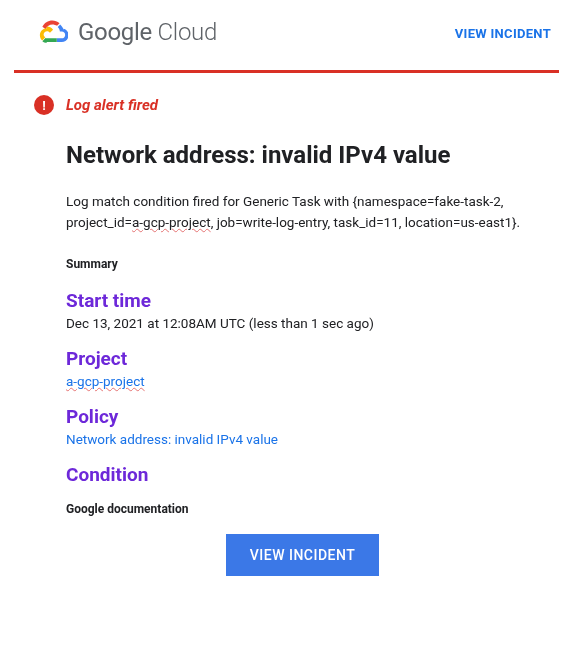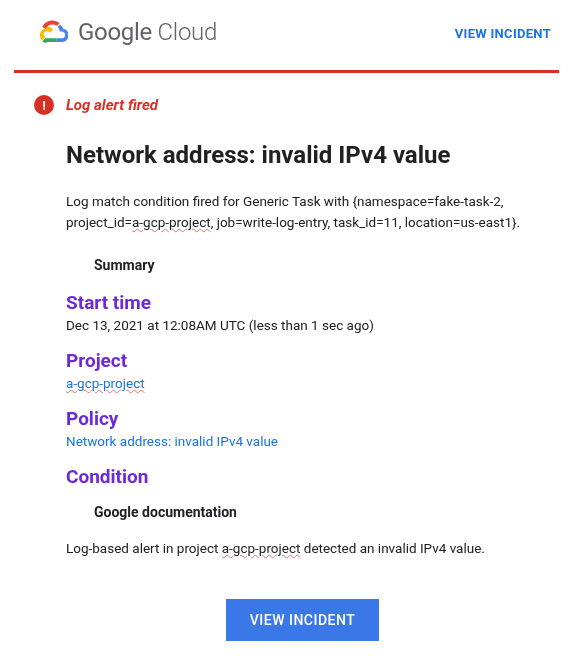--- a/index.html
+++ b/index.html
@@ -90,24 +90,23 @@
       line-height: 1.55;
       margin-bottom: 24px;
     }
     .squiggle {
       text-decoration-line: underline;
       text-decoration-style: wavy;
       text-decoration-color: #e57373;
       text-decoration-thickness: 1px;
     }
     h2.section {
-      font-size: 14px;
+      font-size: 12px;
       font-weight: 700;
       margin-bottom: 18px;
-      margin-left: 28px;
     }
     .field {
       margin-bottom: 16px;
     }
     .field-label {
       font-size: 19px;
       font-weight: 700;
       color: #6d28d9;
       margin-bottom: 3px;
     }
@@ -187,20 +186,19 @@
       <div class="field-label">Policy</div>
       <div class="field-value link">Network address: invalid IPv4 value</div>
     </div>
 
     <div class="field">
       <div class="field-label">Condition</div>
     </div>
 
     <h2 class="section">Google documentation</h2>
 
-    <p class="doc-text"><span>Log-based alert in project </span><span class="squiggle">a-gcp-project</span><span> detected an invalid IPv4 value.</span></p>
 
     <div class="btn-wrap">
       <button class="btn">VIEW INCIDENT</button>
     </div>
   </div>
 
 </div>
 
 </body></html>

